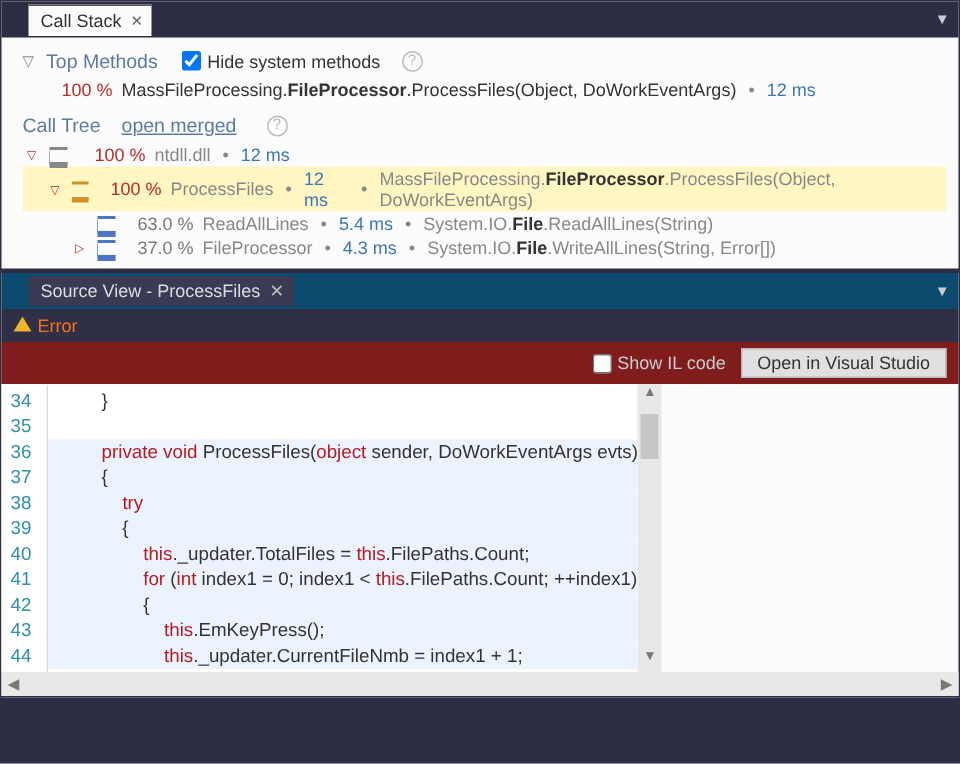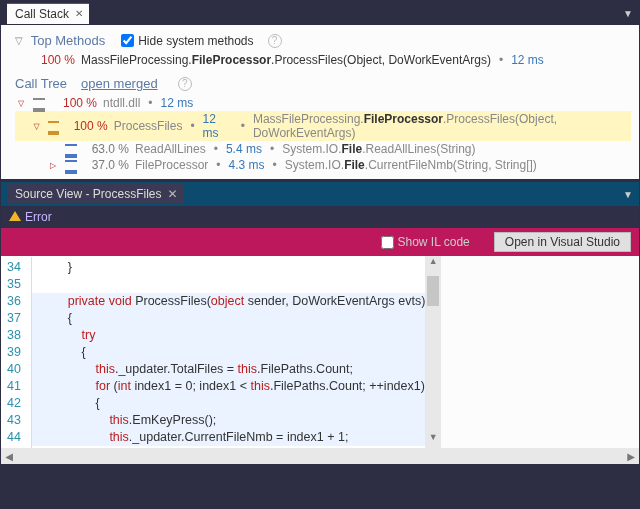--- a/index.html
+++ b/index.html
@@ -16,21 +16,21 @@
     background: #fcfcfc;
     border: 1px solid #2d2d44;
     margin-bottom: 2px;
   }
   
   .tabbar {
     display: flex;
     align-items: center;
     background: #2d2d44;
     height: 24px;
-    padding-left: 6px;
+    padding-left: 18px;
   }
   .tab {
     background: #fcfcfc;
     color: #333;
     padding: 3px 6px 3px 8px;
     font-size: 12px;
     display: flex;
     align-items: center;
     gap: 6px;
     border-top: 1px solid #555;
@@ -126,33 +126,33 @@
   .indent-1 { padding-left: 16px; }
 
   
   .src-tabbar { background:#0c4a6e; }
   .src-tab {
     background:#3a3a55; color:#ddd;
     padding:3px 6px 3px 8px; font-size:12px;
     display:flex; align-items:center; gap:6px;
   }
   .src-bar1 {
-    background:#2f2f48; color:#c4b5fd;
+    background:#2f2f48; color:#f97316;
     display:flex; align-items:center;
     padding:4px 8px; gap:14px; font-size:12px;
   }
   .warn-icon {
     width:0;height:0;border-left:6px solid transparent;border-right:6px solid transparent;border-bottom:10px solid #f0b429;display:inline-block;margin-right:4px;
   }
   .decomp-icon {
     width:12px;height:12px;border-radius:2px;background:#ea5b38;display:inline-block;margin-right:4px;
   }
   .src-bar2 {
-    background:#be185d; display:flex; justify-content:flex-end;
-    align-items:center; padding:4px 8px; gap:24px;
+    background:#7f1d1d; display:flex; justify-content:flex-end;
+    align-items:center; padding:4px 8px; gap:10px;
   }
   .src-bar2 .chk { display:flex; align-items:center; gap:4px; color:#ccc; font-size:12px; }
   .btn-gray {
     background:#e0e0e0; color:#333; border:1px solid #bbb;
     padding:2px 10px; font-size:12px; cursor:pointer;
   }
   
   .editor {
     display:flex;
     font-family: Liberation Sans, sans-serif;
@@ -254,21 +254,21 @@
           <span class="sig"><span>System.IO.</span><span class="bold">File</span><span>.ReadAllLines(String)</span></span>
         </div>
         <div class="row" style="padding-left: 32px;">
           <span class="tri">▷</span>
           <span class="stack-icon blue"></span>
           <span class="pct pct-gray">37.0 %</span>
           <span class="sig">FileProcessor</span>
           <span class="dot">•</span>
           <span class="ms">4.3 ms</span>
           <span class="dot">•</span>
-          <span class="sig"><span>System.IO.</span><span class="bold">File</span><span>.CurrentFileNmb(String, String[])</span></span>
+          <span class="sig"><span>System.IO.</span><span class="bold">File</span><span>.WriteAllLines(String, Error[])</span></span>
         </div>
       </div>
   </div>
 </div>
 
 <div class="panel" style="border-top:none;">
   <div class="tabbar src-tabbar">
     <div class="src-tab">
       <span>Source View - ProcessFiles</span>
       <span class="close" style="color:#bbb">✕</span>

